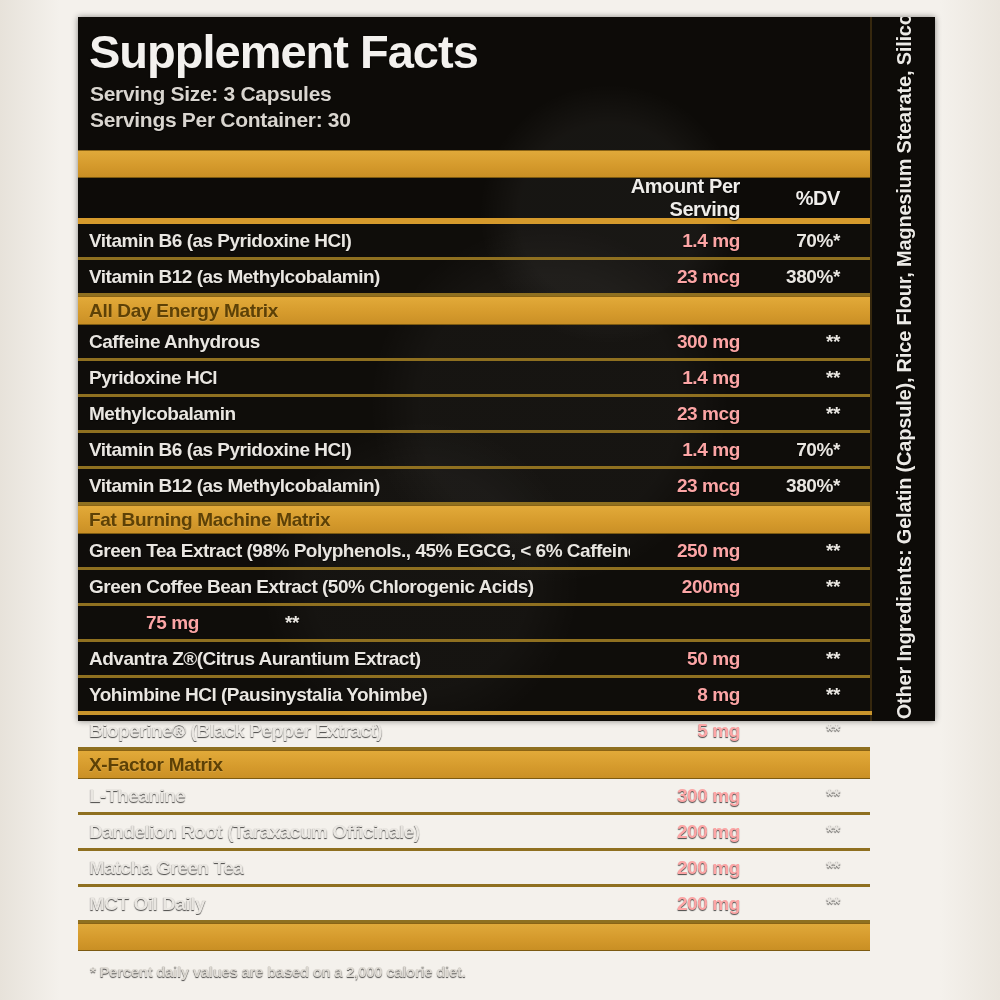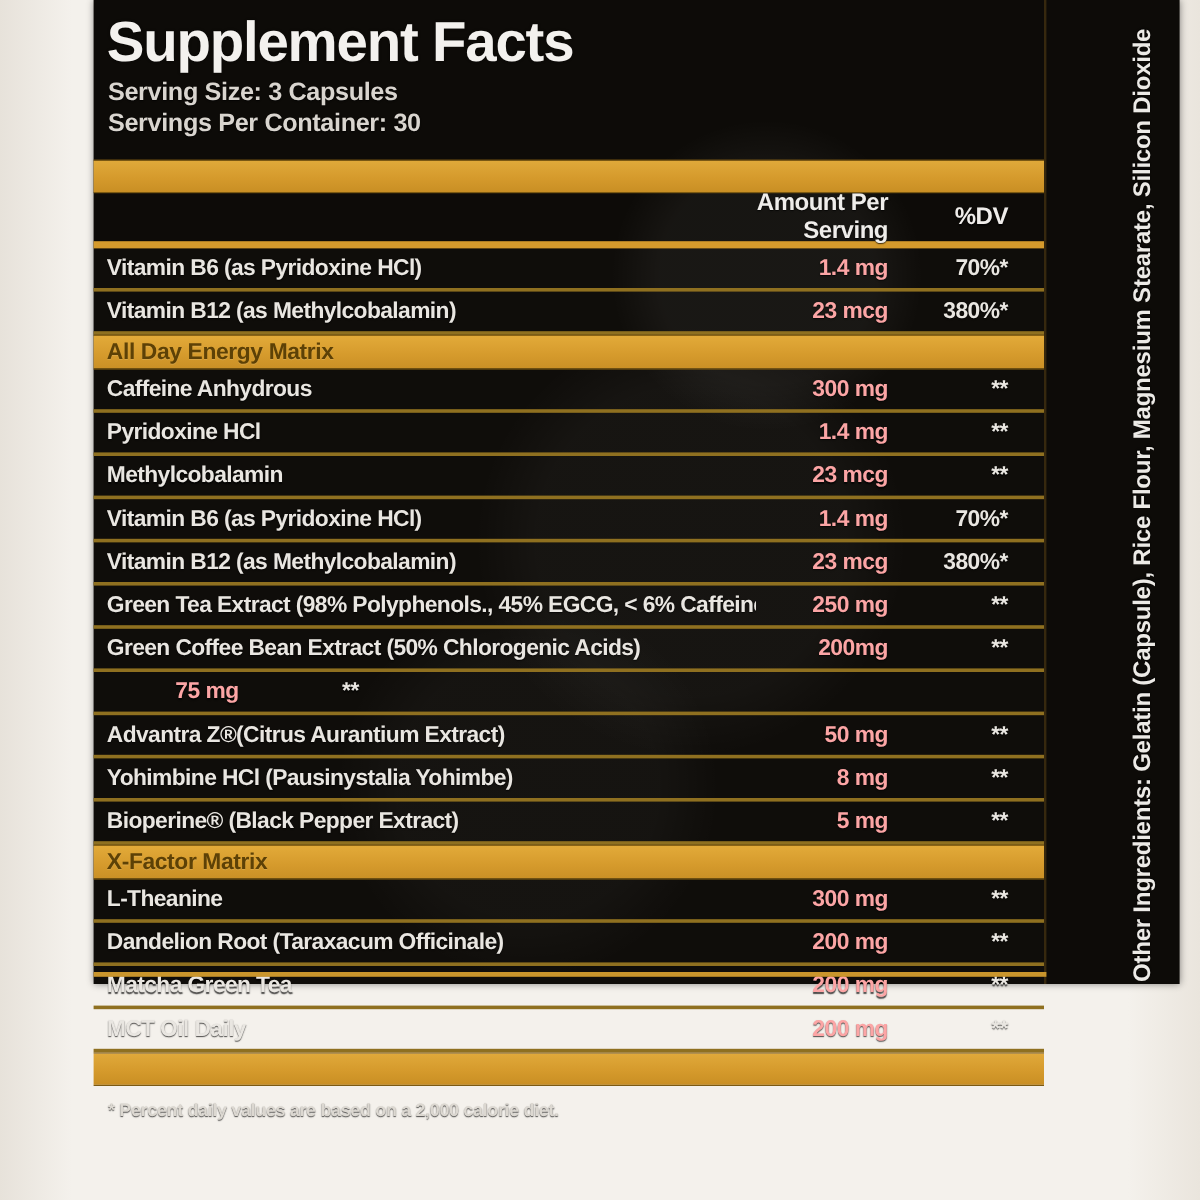--- a/index.html
+++ b/index.html
@@ -7,24 +7,23 @@
     width:1000px;height:1000px;
     font-family:"Liberation Sans","DejaVu Sans",sans-serif;
     background:#ece8e1;
   }
   .page{
     position:relative;width:1000px;height:1000px;
     background:linear-gradient(90deg,#e7e2da 0%,#f4f1ec 6%,#f4f1ec 94%,#eae5dd 100%);
     overflow:hidden;
   }
   .label{
-    position:absolute;left:78px;top:0;width:857px;height:820px;
+    position:absolute;left:78px;top:17px;width:857px;height:704px;
     background:#0d0b08;
     box-shadow:0 0 6px rgba(0,0,0,.45);
-    padding-left:48px;
   }
   
   .label::before{
     content:"";position:absolute;inset:0;
     background:
       radial-gradient(circle at 62% 28%, rgba(255,255,255,.045) 0 90px, rgba(255,255,255,0) 130px),
       radial-gradient(circle at 55% 55%, rgba(255,255,255,.03) 0 130px, rgba(255,255,255,0) 180px),
       radial-gradient(circle at 40% 80%, rgba(255,255,255,.028) 0 110px, rgba(255,255,255,0) 160px);
     pointer-events:none;
   }
@@ -150,20 +149,23 @@
           <div class="row">
             <div class="name">Vitamin B6 (as Pyridoxine HCl)</div>
             <div class="amount">1.4 mg</div>
             <div class="dv">70%*</div>
           </div>
           <div class="row">
             <div class="name">Vitamin B12 (as Methylcobalamin)</div>
             <div class="amount">23 mcg</div>
             <div class="dv">380%*</div>
           </div>
+          <div class="section-bar">
+            <span>Fat Burning Machine Matrix</span>
+          </div>
           <div class="row">
             <div class="name">Green Tea Extract (98% Polyphenols., 45% EGCG, &lt; 6% Caffeine)</div>
             <div class="amount">250 mg</div>
             <div class="dv">**</div>
           </div>
           <div class="row">
             <div class="name">Green Coffee Bean Extract (50% Chlorogenic Acids)</div>
             <div class="amount">200mg</div>
             <div class="dv">**</div>
           </div>

